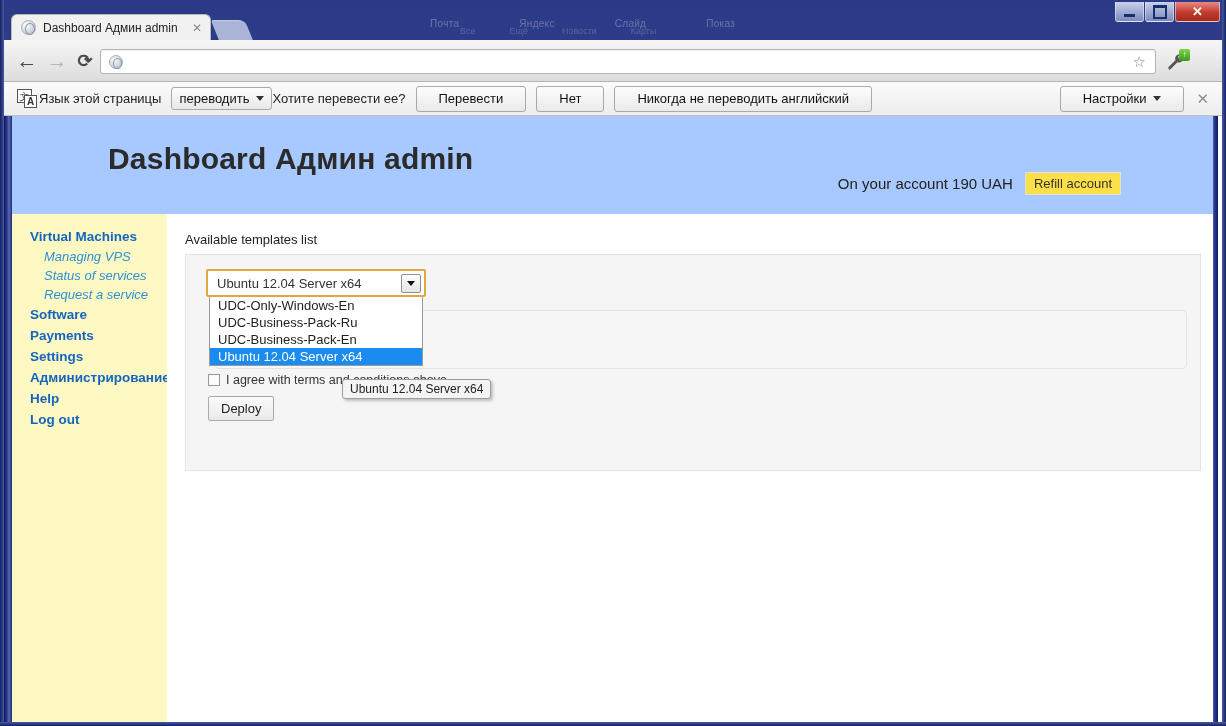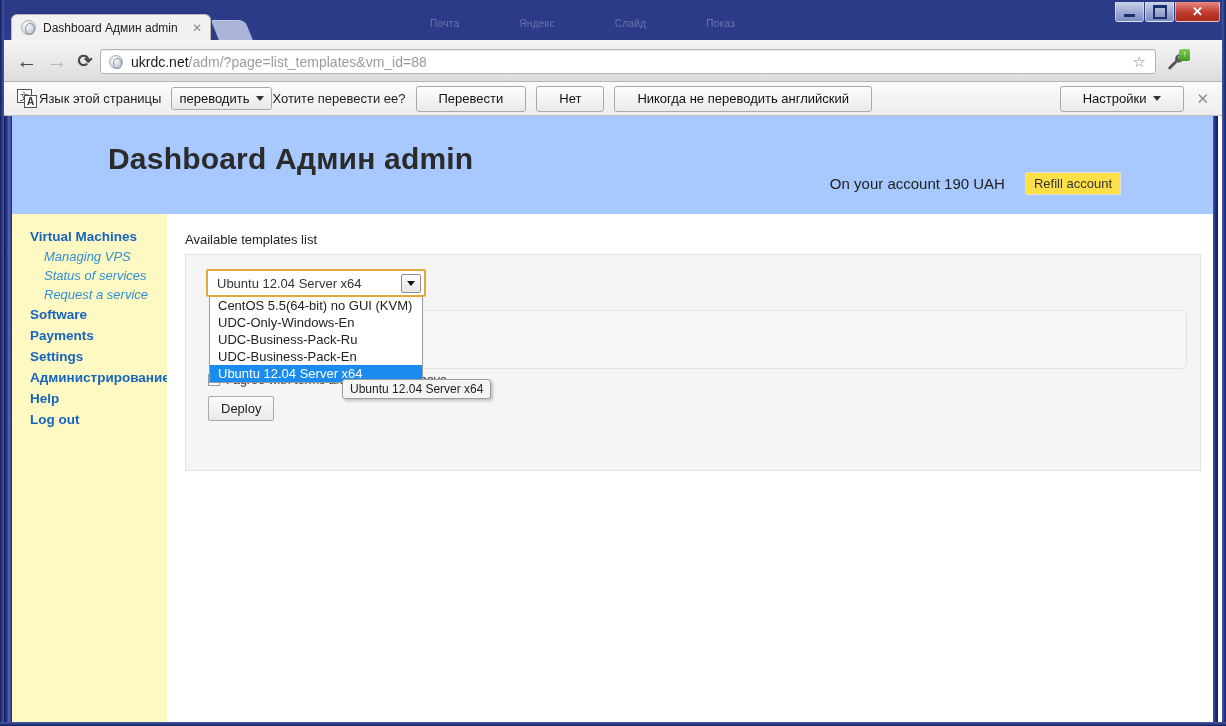--- a/index.html
+++ b/index.html
@@ -197,21 +197,21 @@
     position:absolute; left:8px; top:0; width:1201px; height:98px;
     background:#a8c9ff;
   }
   .page-title {
     position:absolute; left:96px; top:26px;
     font-size:30px; font-weight:bold; color:#2b2b2b;
     letter-spacing:.2px;
   }
   .account-row {
     position:absolute; right:92px; top:56px;
-    display:flex; align-items:center; gap:20px;margin-left:43px;
+    display:flex; align-items:center; gap:12px;margin-left:43px;
   }
   .account-text { font-size:15px; color:#222; }
   .refill-btn {
     background:#fde047; border:1px solid #e0e0e0;
     padding:3px 8px; font-size:13px; color:#333;
     box-sizing:border-box;
   }
 
   .sidebar {
     position:absolute; left:8px; top:98px; width:155px; height:508px;
@@ -307,20 +307,26 @@
 
   <div class="win-left-edge"></div>
   <div class="win-right-edge"></div>
   <div class="win-bottom-edge"></div>
 
   <div class="ghost-row">
     <span>Почта</span>
     <span>Яндекс</span>
     <span>Слайд</span>
     <span>Показ</span>
+  </div>
+  <div class="ghost-row2">
+    <span>Все</span>
+    <span>Ещё</span>
+    <span>Новости</span>
+    <span>Карты</span>
   </div>
 
   <div class="win-controls">
     <div class="wc">
         <span class="min-glyph"></span>
       </div>
     <div class="wc">
         <span class="max-glyph"></span>
       </div>
     <div class="wc close">
@@ -337,21 +343,20 @@
     <div class="tab-newtab"></div>
   </div>
 
   <div class="toolbar">
     <div class="nav-btn nav-back">←</div>
     <div class="nav-btn nav-fwd">→</div>
     <div class="nav-btn nav-reload">⟳</div>
 
     <div class="omnibox">
       <span class="omni-favicon"></span>
-      <span class="omni-url"><b>ukrdc.net</b><span>/adm/?page=list_templates&amp;vm_id=88</span></span>
       <span class="star-icon">☆</span>
     </div>
 
     <div class="wrench">
       <svg width="20" height="20" viewBox="0 0 20 20" aria-hidden="true">
         <path d="M14.5 2.2a4.6 4.6 0 0 0-5.1 6.0L2.6 15a1.5 1.5 0 0 0 2.1 2.1l6.8-6.8a4.6 4.6 0 0 0 5.9-5.5l-2.5 2.5-2.1-.6-.6-2.1z" fill="#555"></path>
       </svg>
     </div>
     <div class="wrench-badge">↑</div>
   </div>
@@ -420,21 +425,20 @@
         <div class="deploy-btn">Deploy</div>
 
         <div class="select-wrap">
           <div class="select-box">
             <span class="select-value">Ubuntu 12.04 Server x64</span>
             <span class="select-arrow-btn">
               <span class="caret"></span>
             </span>
           </div>
           <div class="option-list">
-            <div class="option">CentOS 5.5(64-bit) no GUI (KVM)</div>
             <div class="option">UDC-Only-Windows-En</div>
             <div class="option">UDC-Business-Pack-Ru</div>
             <div class="option">UDC-Business-Pack-En</div>
             <div class="option selected">Ubuntu 12.04 Server x64</div>
           </div>
         </div>
 
         <div class="tooltip">Ubuntu 12.04 Server x64</div>
 
       </div>

